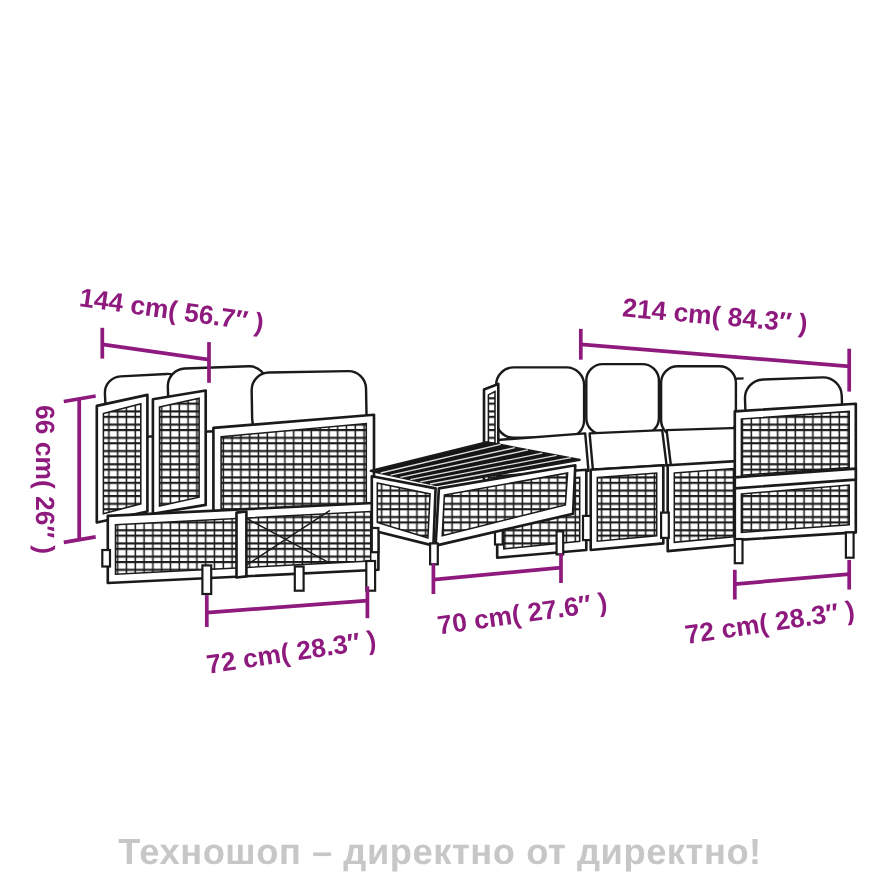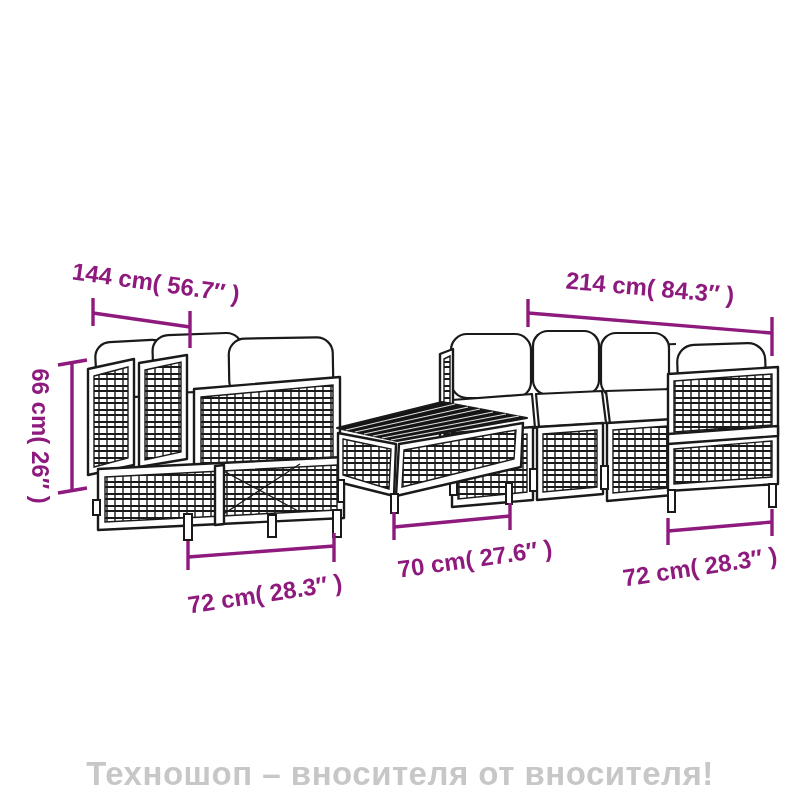--- a/index.html
+++ b/index.html
@@ -179,15 +179,15 @@
   <div class="dim-label" style="left:650px;top:288px;transform:translate(-50%,-50%) rotate(5deg);">214 cm( 84.3″ )</div>
 
   <div class="dim-label" style="left:40px;top:436px;transform:translate(-50%,-50%) rotate(90deg);">66 cm( 26″ )</div>
 
   <div class="dim-label" style="left:265px;top:594px;transform:translate(-50%,-50%) rotate(-8.5deg);">72 cm( 28.3″ )</div>
 
   <div class="dim-label" style="left:475px;top:559px;transform:translate(-50%,-50%) rotate(-8deg);">70 cm( 27.6″ )</div>
 
   <div class="dim-label" style="left:700px;top:567px;transform:translate(-50%,-50%) rotate(-8.5deg);">72 cm( 28.3″ )</div>
 
-  <div class="watermark">Техношоп – вносителя от вносителя!</div>
+  <div class="watermark">Техношоп – директно от директно!</div>
 
 </div>
 
 </body></html>

